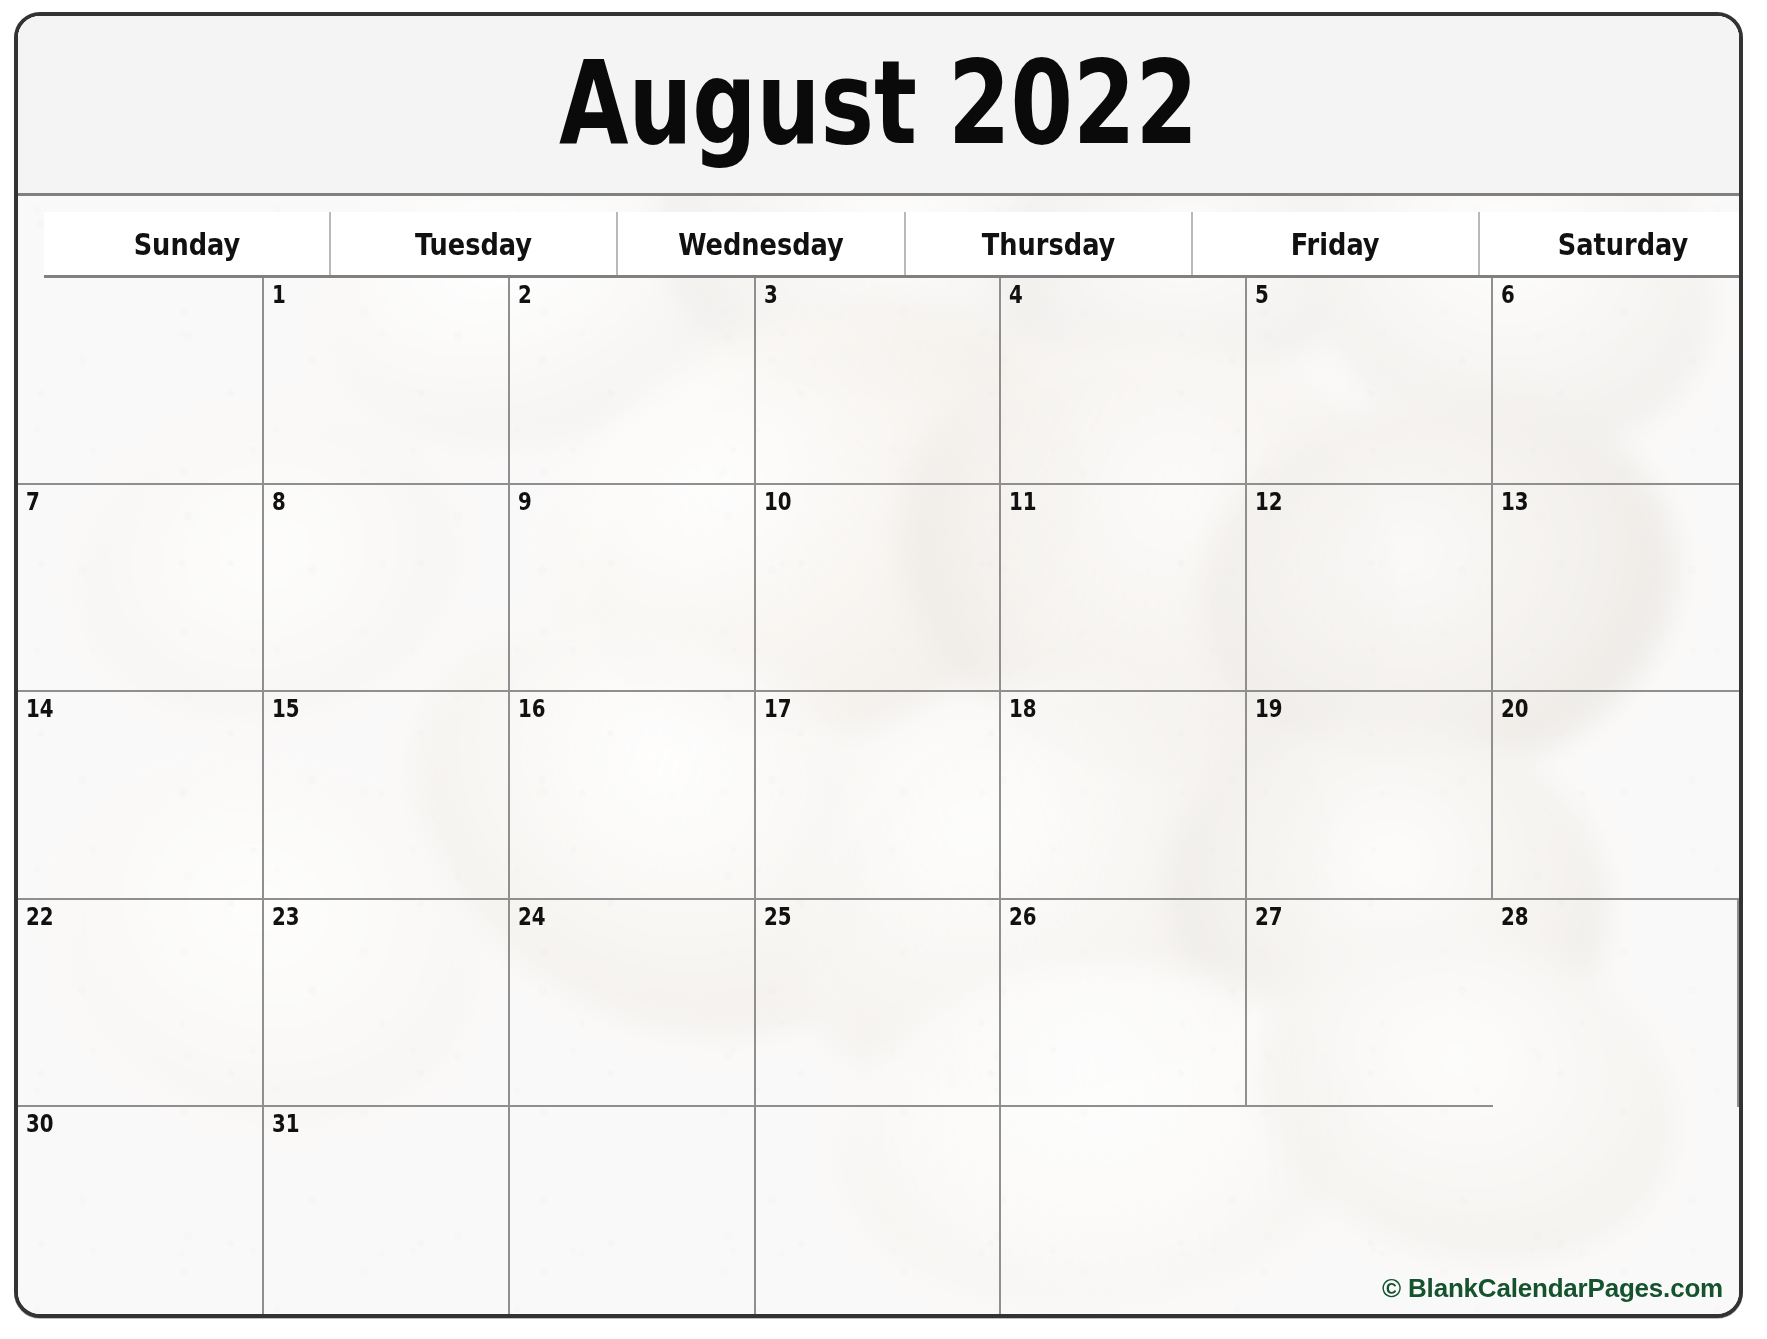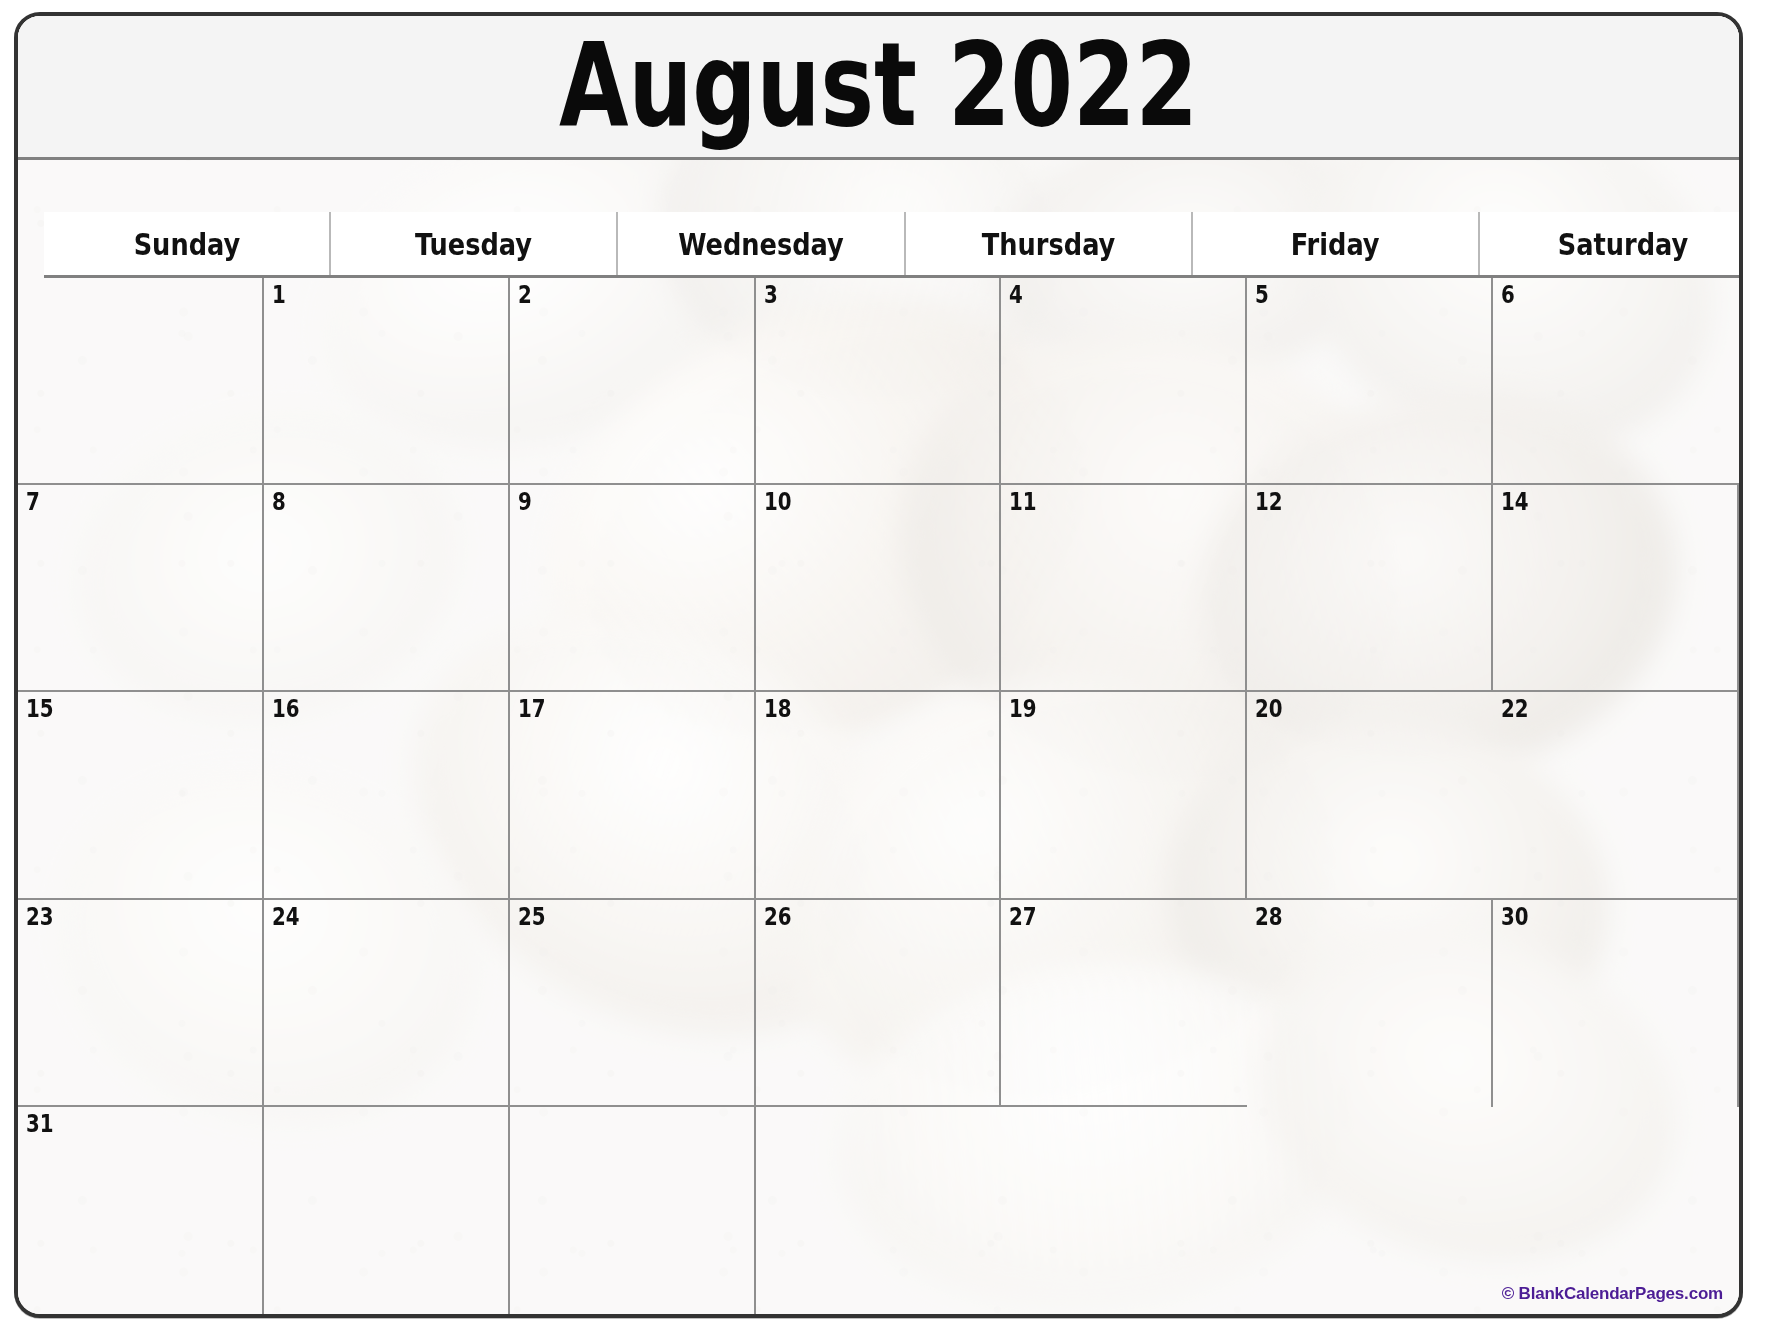--- a/index.html
+++ b/index.html
@@ -72,21 +72,21 @@
     left: 0; top: 0; right: 0; bottom: 0;
     background: rgba(255,255,255,0.62);
   }
 
   
   .title-banner {
     position: absolute;
     left: 0;
     top: 0;
     width: 100%;
-    height: 144px;
+    height: 180px;
     background: #f4f4f4;
     border-bottom: 3px solid #808080;
     box-sizing: border-box;
     display: flex;
     align-items: center;
     justify-content: center;
     z-index: 3;
   }
   .title-text {
     font-family: "Liberation Sans Narrow", "DejaVu Sans Condensed", "Liberation Sans", sans-serif;
@@ -169,22 +169,22 @@
   }
   .date-number:empty { display: none; }
 
   
   .watermark {
     position: absolute;
     right: 16px;
     bottom: 10px;
     font-family: "Liberation Sans", "DejaVu Sans", sans-serif;
     font-weight: bold;
-    font-size: 17px;
-    color: #4c1d95;
+    font-size: 26px;
+    color: #14532d;
     z-index: 5;
     letter-spacing: -0.2px;
     white-space: nowrap;
   }
 </style>
 </head>
 <body>
 
 <div class="calendar-frame">
 
@@ -278,20 +278,23 @@
       </div>
     <div class="date-cell">
         <span class="date-number">10</span>
       </div>
     <div class="date-cell">
         <span class="date-number">11</span>
       </div>
     <div class="date-cell">
         <span class="date-number">12</span>
       </div>
+    <div class="date-cell col-last">
+        <span class="date-number">13</span>
+      </div>
 
     <div class="date-cell">
         <span class="date-number">14</span>
       </div>
     <div class="date-cell">
         <span class="date-number">15</span>
       </div>
     <div class="date-cell">
         <span class="date-number">16</span>
       </div>

